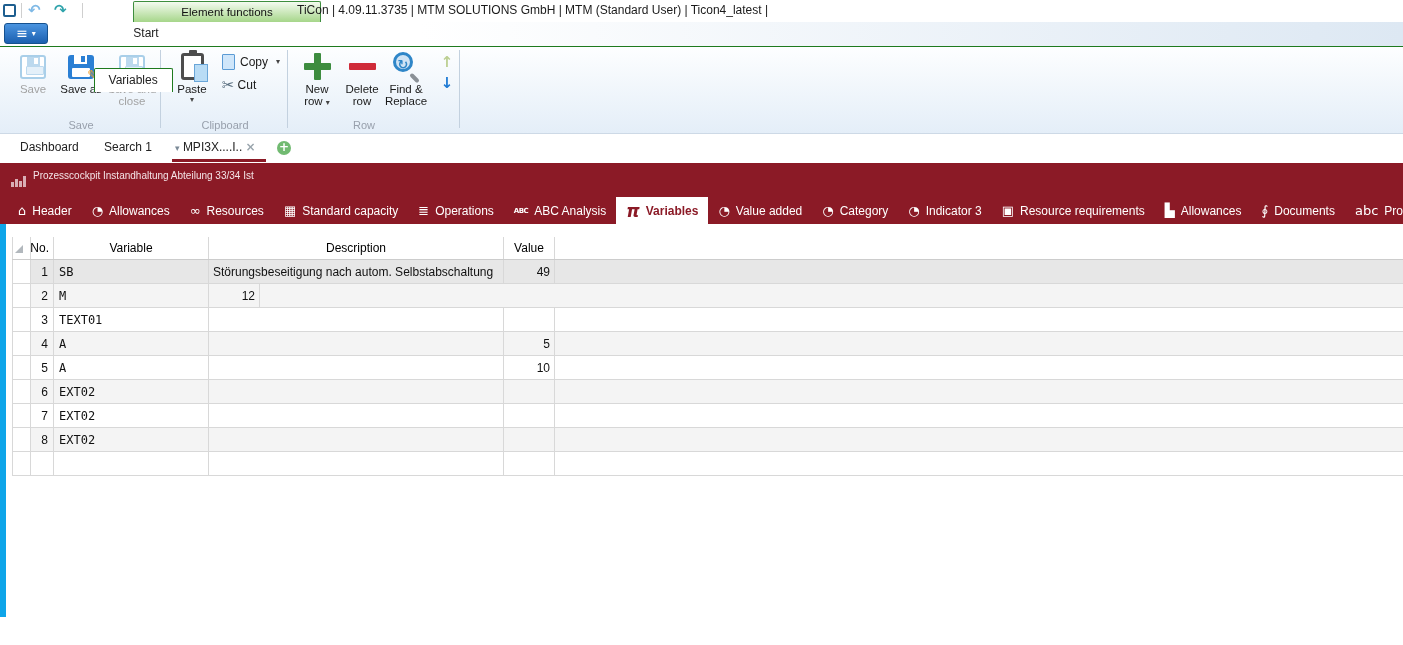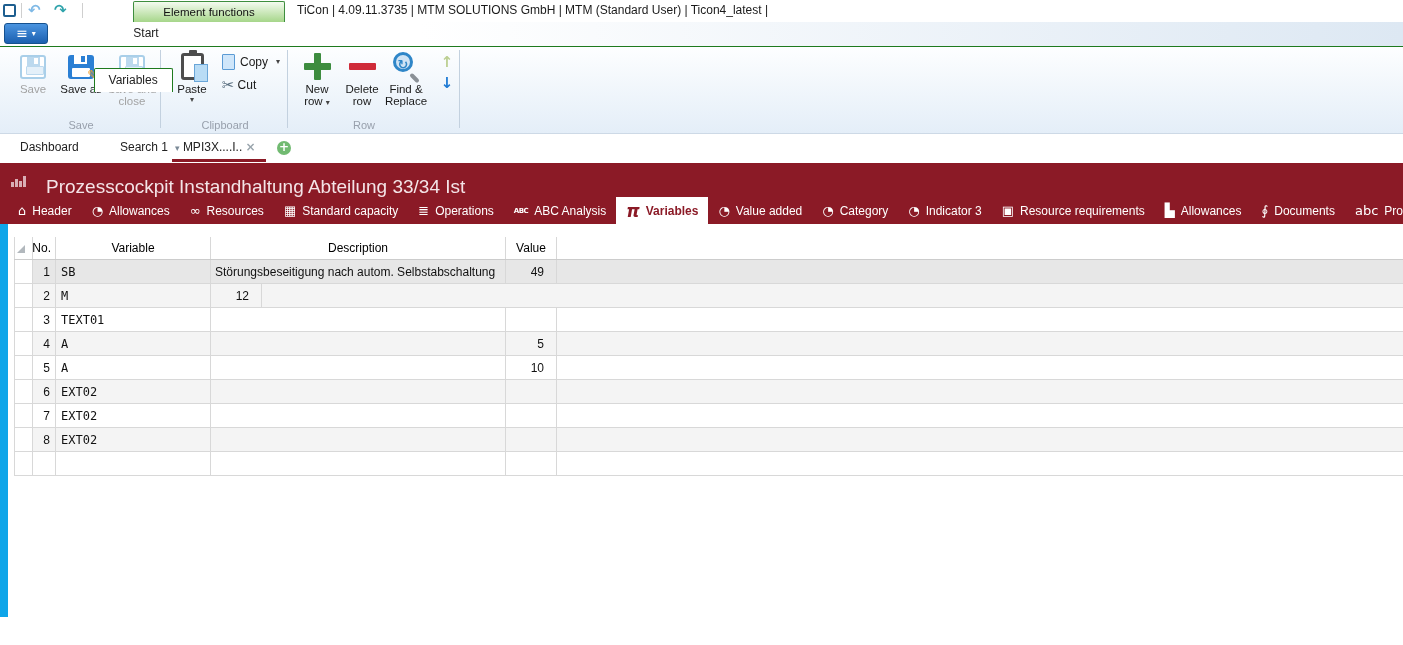--- a/index.html
+++ b/index.html
@@ -9,21 +9,21 @@
   .abs { position:absolute; }
   .icon { font-family:"DejaVu Sans", sans-serif; }
 
   
   .titlebar { left:0; top:0; width:1403px; height:22px; background:#fff; }
   .appicon { left:3px; top:4px; width:13px; height:13px; border:2px solid #1d5e8f; border-radius:2px; }
   .appicon::after { content:""; position:absolute; left:2px; top:-4px; width:5px; height:17px; background:#fff; transform:rotate(90deg); opacity:0; }
   .tsep { top:3px; width:1px; height:15px; background:#cfcfcf; }
   .undo-btn { left:28px; top:1px; font-size:15px; font-weight:bold; color:#7fb9e6; cursor:default; }
   .redo-btn { left:54px; top:1px; font-size:15px; font-weight:bold; color:#2fa3ab; cursor:default; }
-  .ctxgroup { left:133px; top:1px; width:152px; height:21px;
+  .ctxgroup { left:133px; top:1px; width:188px; height:21px;
               background:linear-gradient(#f4fbf0, #a6d68a);
               border:1px solid #3e8e3e; border-bottom:none; border-radius:2px 2px 0 0;
               text-align:center; line-height:20px; font-size:11.5px; color:#111; }
   .apptitle { left:297px; top:3px; font-size:12px; font-weight:400; color:#1a1a1a; white-space:nowrap; }
 
   
   .tabrow { left:0; top:22px; width:1403px; height:24px;
             background:linear-gradient(to right, #ffffff 30%, #dde8f3); display:flex; align-items:flex-end; }
   .hamburger { position:absolute; left:4px; top:1px; width:44px; height:21px; border-radius:3px;
                background:linear-gradient(#4a94e0, #1c60b0); border:1px solid #15518f;
@@ -87,42 +87,42 @@
   .dunderline { position:absolute; left:172px; bottom:0; width:94px; height:3px; background:#8b1a26; }
   .addcircle { position:absolute; left:277px; top:5px; width:14px; height:14px; border-radius:50%; background:#71ba71;
                color:#fff; font-size:12px; line-height:13px; text-align:center; font-weight:bold; }
 
   
   .redheader { left:0; top:163px; width:1403px; height:34px; background:#8b1a26; color:#f4e4e7; }
   .chart-ic { position:absolute; left:11px; top:11px; width:16px; height:13px; }
   .chart-ic i { position:absolute; bottom:0; width:3px; background:#d9aeb4; }
   .chart-ic i:nth-child(1){ left:0; height:5px; } .chart-ic i:nth-child(2){ left:4px; height:8px; }
   .chart-ic i:nth-child(3){ left:8px; height:6px; } .chart-ic i:nth-child(4){ left:12px; height:11px; }
-  .redtitle { position:absolute; left:46px; top:7px; font-size:19px;margin-top:6px; }
+  .redtitle { position:absolute; left:33px; top:7px; font-size:10px; }
   .redtabs { left:0; top:197px; width:1403px; height:27px; background:#8b1a26; display:flex; align-items:stretch;
              padding-left:8px; overflow:hidden; white-space:nowrap; }
   .stab { display:flex; align-items:center; padding:0 10px; color:#fff; font-size:12px; cursor:default; flex:0 0 auto; }
   .stab .sicon { font-family:"DejaVu Sans", sans-serif; font-size:13px; margin-right:6px; }
   .stab .sicon.small { font-size:7px; font-weight:bold; letter-spacing:-0.5px; }
   .stab.selected { background:#fff; color:#8b1a26; font-weight:600; }
   .stab.selected .sicon { color:#8b1a26; font-size:17px; font-style:italic; font-weight:bold; }
 
   
-  .content { left:0; top:224px; width:1403px; height:393px; background:#fff; border-left:8px solid #0ea5e9; }
+  .content { left:0; top:224px; width:1403px; height:393px; background:#fff; border-left:6px solid #0ea5e9; }
   .ttable { position:absolute; left:6px; top:13px; width:1395px; }
   .trow { display:flex; height:24px; border-bottom:1px solid #d8d8d8; background:#fff; align-items:stretch; }
   .trow.odd { background:#f4f4f4; }
   .trow.selected { background:#e7e7e7; }
   .thead { height:23px; border-bottom:1px solid #cccccc; background:#fff !important; }
   .tc { border-right:1px solid #d8d8d8; font-size:12px; color:#111; display:flex; align-items:center; overflow:hidden; }
   .tc.handle { width:19px; background:#fff; border-left:1px solid #d8d8d8; position:relative; }
   .tc.no  { width:23px; justify-content:flex-end; padding-right:5px; }
   .tc.var { width:155px; padding-left:5px; font-family:"DejaVu Sans Mono", monospace; font-size:12px; }
   .tc.desc{ width:295px; padding-left:4px; }
-  .tc.val { width:51px; justify-content:flex-end; padding-right:12px; }
+  .tc.val { width:51px; justify-content:flex-end; padding-right:4px; }
   .tc.fill{ flex:1; border-right:none; }
   .thead .tc { justify-content:center; padding:0; font-size:12px; color:#000; }
   .thead .tc.no { justify-content:flex-end; padding-right:4px; }
   .thead .tc.var, .thead .tc.desc { font-family:"Liberation Sans", sans-serif; }
   .corner { position:absolute; left:2px; bottom:6px; width:0; height:0;
             border-bottom:8px solid #b2b8bd; border-left:8px solid transparent; }
 </style>
 </head>
 <body>
 
@@ -245,21 +245,21 @@
   <div class="movecol">
     <span class="move-up icon">↑</span>
     <span class="move-down icon">↓</span>
   </div>
   <div class="group-label" style="left:293px; width:142px">Row</div>
   <div class="abs gsep" style="left:459px"></div>
 </div>
 
 <div class="abs doctabs">
   <div class="doctab" style="left:20px">Dashboard</div>
-  <div class="doctab" style="left:120px">Search 1</div>
+  <div class="doctab" style="left:104px">Search 1</div>
   <div class="doctab" style="left:175px">
     <span class="dchev icon">▾</span>
     <span>MPI3X....I..</span>
     <span class="dclose icon">×</span>
   </div>
   <div class="dunderline"></div>
   <div class="addcircle icon">+</div>
 </div>
 
 <div class="abs redheader">

